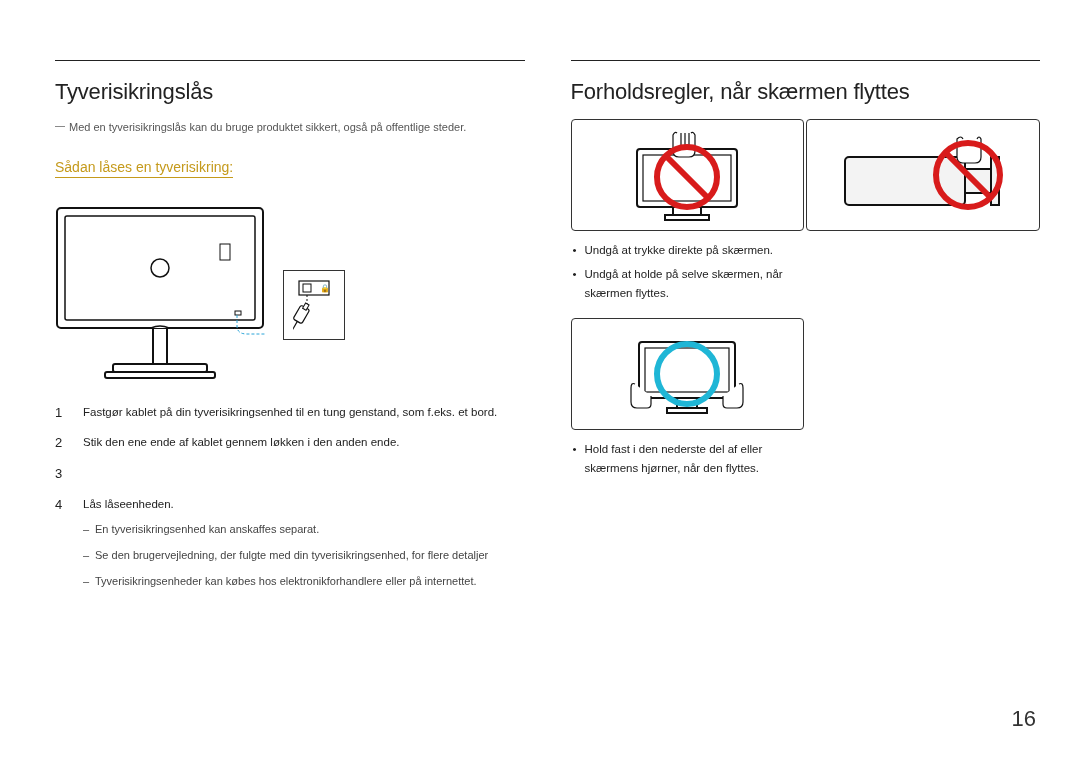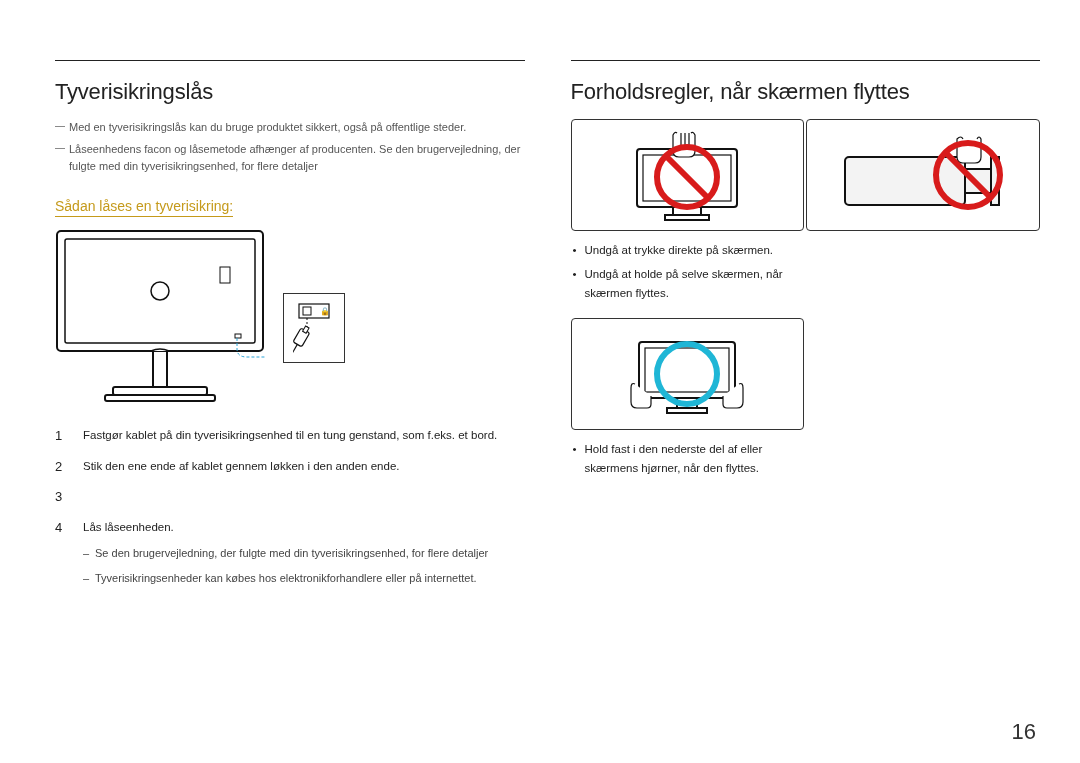--- a/index.html
+++ b/index.html
@@ -5,50 +5,49 @@
   * { box-sizing: border-box; margin: 0; padding: 0; }
   html, body { width: 1080px; height: 763px; background: #fff; font-family: Arial, Helvetica, sans-serif; color: #222; }
   .page { width: 1080px; height: 763px; position: relative; padding: 60px 40px 0 55px; }
   .cols { display: flex; gap: 46px; }
   .col { flex: 1; }
   .rule { border-top: 1.5px solid #222; margin-bottom: 18px; }
   h2 { font-size: 22px; font-weight: 500; margin-bottom: 14px; letter-spacing: -0.2px; }
   .dash-list { list-style: none; font-size: 11px; line-height: 1.6; color: #555; }
   .dash-list li { position: relative; padding-left: 14px; margin-bottom: 4px; }
   .dash-list li::before { content: "―"; position: absolute; left: 0; top: -1px; font-size: 10px; color: #666; }
-  .subhead { display: inline-block; font-size: 14px; color: #c59a1b; border-bottom: 1px solid #c59a1b; padding-bottom: 2px; margin: 18px 0 12px; }
+  .subhead { display: inline-block; font-size: 14px; color: #c59a1b; border-bottom: 1px solid #c59a1b; padding-bottom: 2px; margin: 18px 0 28px; }
   .diagram-row { display: flex; align-items: flex-start; gap: 18px; margin-bottom: 22px; }
   .monitor-svg { flex-shrink: 0; }
   .inset-box { border: 1px solid #333; width: 62px; height: 70px; position: relative; display: flex; align-items: center; justify-content: center; margin-top: 64px; }
   .steps { list-style: none; counter-reset: s; }
   .steps > li { display: flex; gap: 16px; font-size: 11.5px; line-height: 1.6; margin-bottom: 10px; position: relative; padding-left: 0; }
   .steps > li .n { width: 12px; font-size: 13px; font-weight: 400; color: #222; flex-shrink: 0; }
   .steps .subitems { list-style: none; margin-top: 8px; }
   .steps .subitems li { position: relative; padding-left: 12px; margin-bottom: 8px; font-size: 11px; color: #444; }
   .steps .subitems li::before { content: "–"; position: absolute; left: 0; }
   .prec-row { display: flex; gap: 2px; margin-bottom: 10px; }
   .prec-block { flex: 1; }
   .illus-wrap { border: 1px solid #333; border-radius: 4px; height: 112px; display: flex; align-items: center; justify-content: center; margin-bottom: 10px; background: #fff; }
   .bullets { list-style: none; font-size: 11.5px; line-height: 1.6; }
   .bullets li { position: relative; padding-left: 14px; margin-bottom: 6px; }
   .bullets li::before { content: "•"; position: absolute; left: 2px; }
-  .pnum { position: absolute; right: 44px; bottom: 18px; font-size: 22px; color: #333; font-weight: 400; }
+  .pnum { position: absolute; right: 44px; bottom: 31px; font-size: 22px; color: #333; font-weight: 400; }
 </style>
 </head>
 <body>
 
 <div class="page">
   <div class="cols">
 
     <div class="col">
       <div class="rule"></div>
       <h2>Tyverisikringslås</h2>
       <ul class="dash-list">
         <li>Med en tyverisikringslås kan du bruge produktet sikkert, også på offentlige steder.</li>
-        <li>Låseenhedens facon og låsemetode afhænger af producenten. Se den brugervejledning, der fulgte med din tyverisikringsenhed, for flere detaljer</li>
       </ul>
       <span class="subhead">Sådan låses en tyverisikring:</span>
 
       <div class="diagram-row">
         <svg class="monitor-svg" width="210" height="175" viewBox="0 0 210 175">
           <rect x="2" y="2" width="206" height="120" rx="4" fill="#fff" stroke="#111" stroke-width="2"></rect>
           <rect x="10" y="10" width="190" height="104" rx="2" fill="#fff" stroke="#111" stroke-width="1.5"></rect>
           <circle cx="105" cy="62" r="9" fill="#fff" stroke="#111" stroke-width="1.5"></circle>
           <rect x="165" y="38" width="10" height="16" fill="#fff" stroke="#111" stroke-width="1"></rect>
           <rect x="180" y="105" width="6" height="4" fill="#fff" stroke="#111" stroke-width="1"></rect>
@@ -83,20 +82,21 @@
           <span>Stik den ene ende af kablet gennem løkken i den anden ende.</span>
         </li>
         <li>
           <span class="n">3</span>
         </li>
         <li>
           <span class="n">4</span>
           <div>
             <span>Lås låseenheden.</span>
             <ul class="subitems">
+              <li>En tyverisikringsenhed kan anskaffes separat.</li>
               <li>Se den brugervejledning, der fulgte med din tyverisikringsenhed, for flere detaljer</li>
               <li>Tyverisikringsenheder kan købes hos elektronikforhandlere eller på internettet.</li>
             </ul>
           </div>
         </li>
       </ol>
     </div>
 
     <div class="col">
       <div class="rule"></div>

